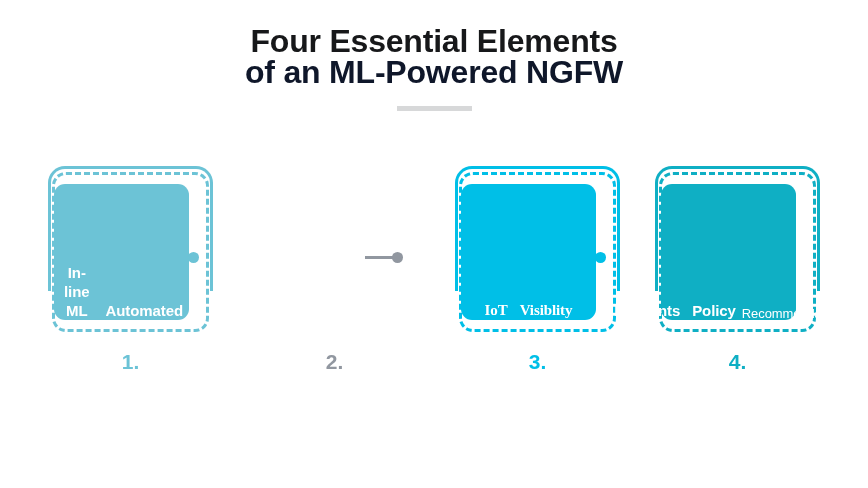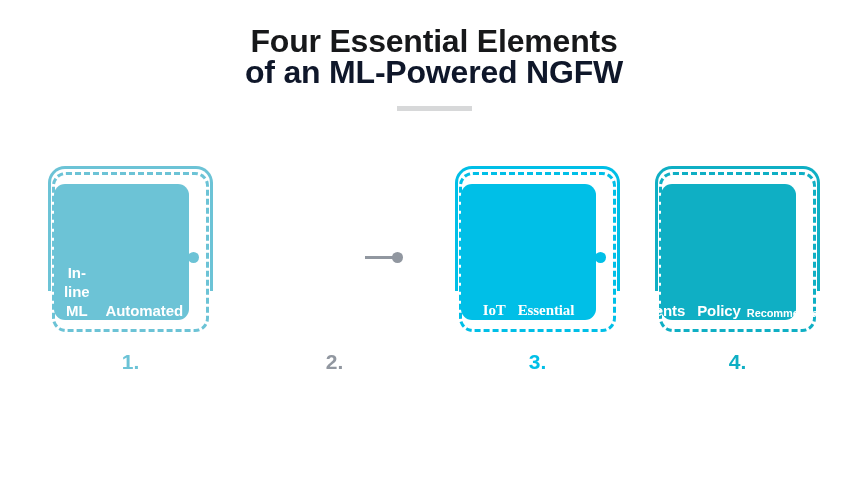--- a/index.html
+++ b/index.html
@@ -114,22 +114,22 @@
   .card-label {
     color: #ffffff;
     font-size: 15px;
     font-weight: bold;
     line-height: 19px;
     letter-spacing: -0.1px;
     padding: 0 6px;
   }
   .card-sublabel {
     color: #ffffff;
-    font-size: 11px;
-    font-weight: bold;
+    font-size: 13px;
+    font-weight: normal;
     line-height: 13px;
     letter-spacing: -0.1px;
     margin-top: 16px;
   }
 
   
   .connector {
     position: absolute;
     top: 84px;
     height: 3px;
@@ -183,21 +183,21 @@
       <div class="card-label">Automated</div>
     </div>
   </div>
 
 
   <div class="step step-3" style="color: rgb(0, 191, 231); font-family: Liberation Serif, serif;">
     <div class="dashed-frame"></div>
     <div class="solid-frame top"></div>
     <div class="card">
       <div class="card-label">IoT</div>
-      <div class="card-label">Essential</div>
+      <div class="card-label">Visiblity</div>
     </div>
   </div>
 
   <div class="step step-4" style="color: rgb(15, 175, 196);">
     <div class="dashed-frame"></div>
     <div class="solid-frame top"></div>
     <div class="card">
       <div class="card-label">Elements</div>
       <div class="card-label">Policy</div>
       <div class="card-sublabel">Recommendations</div>

